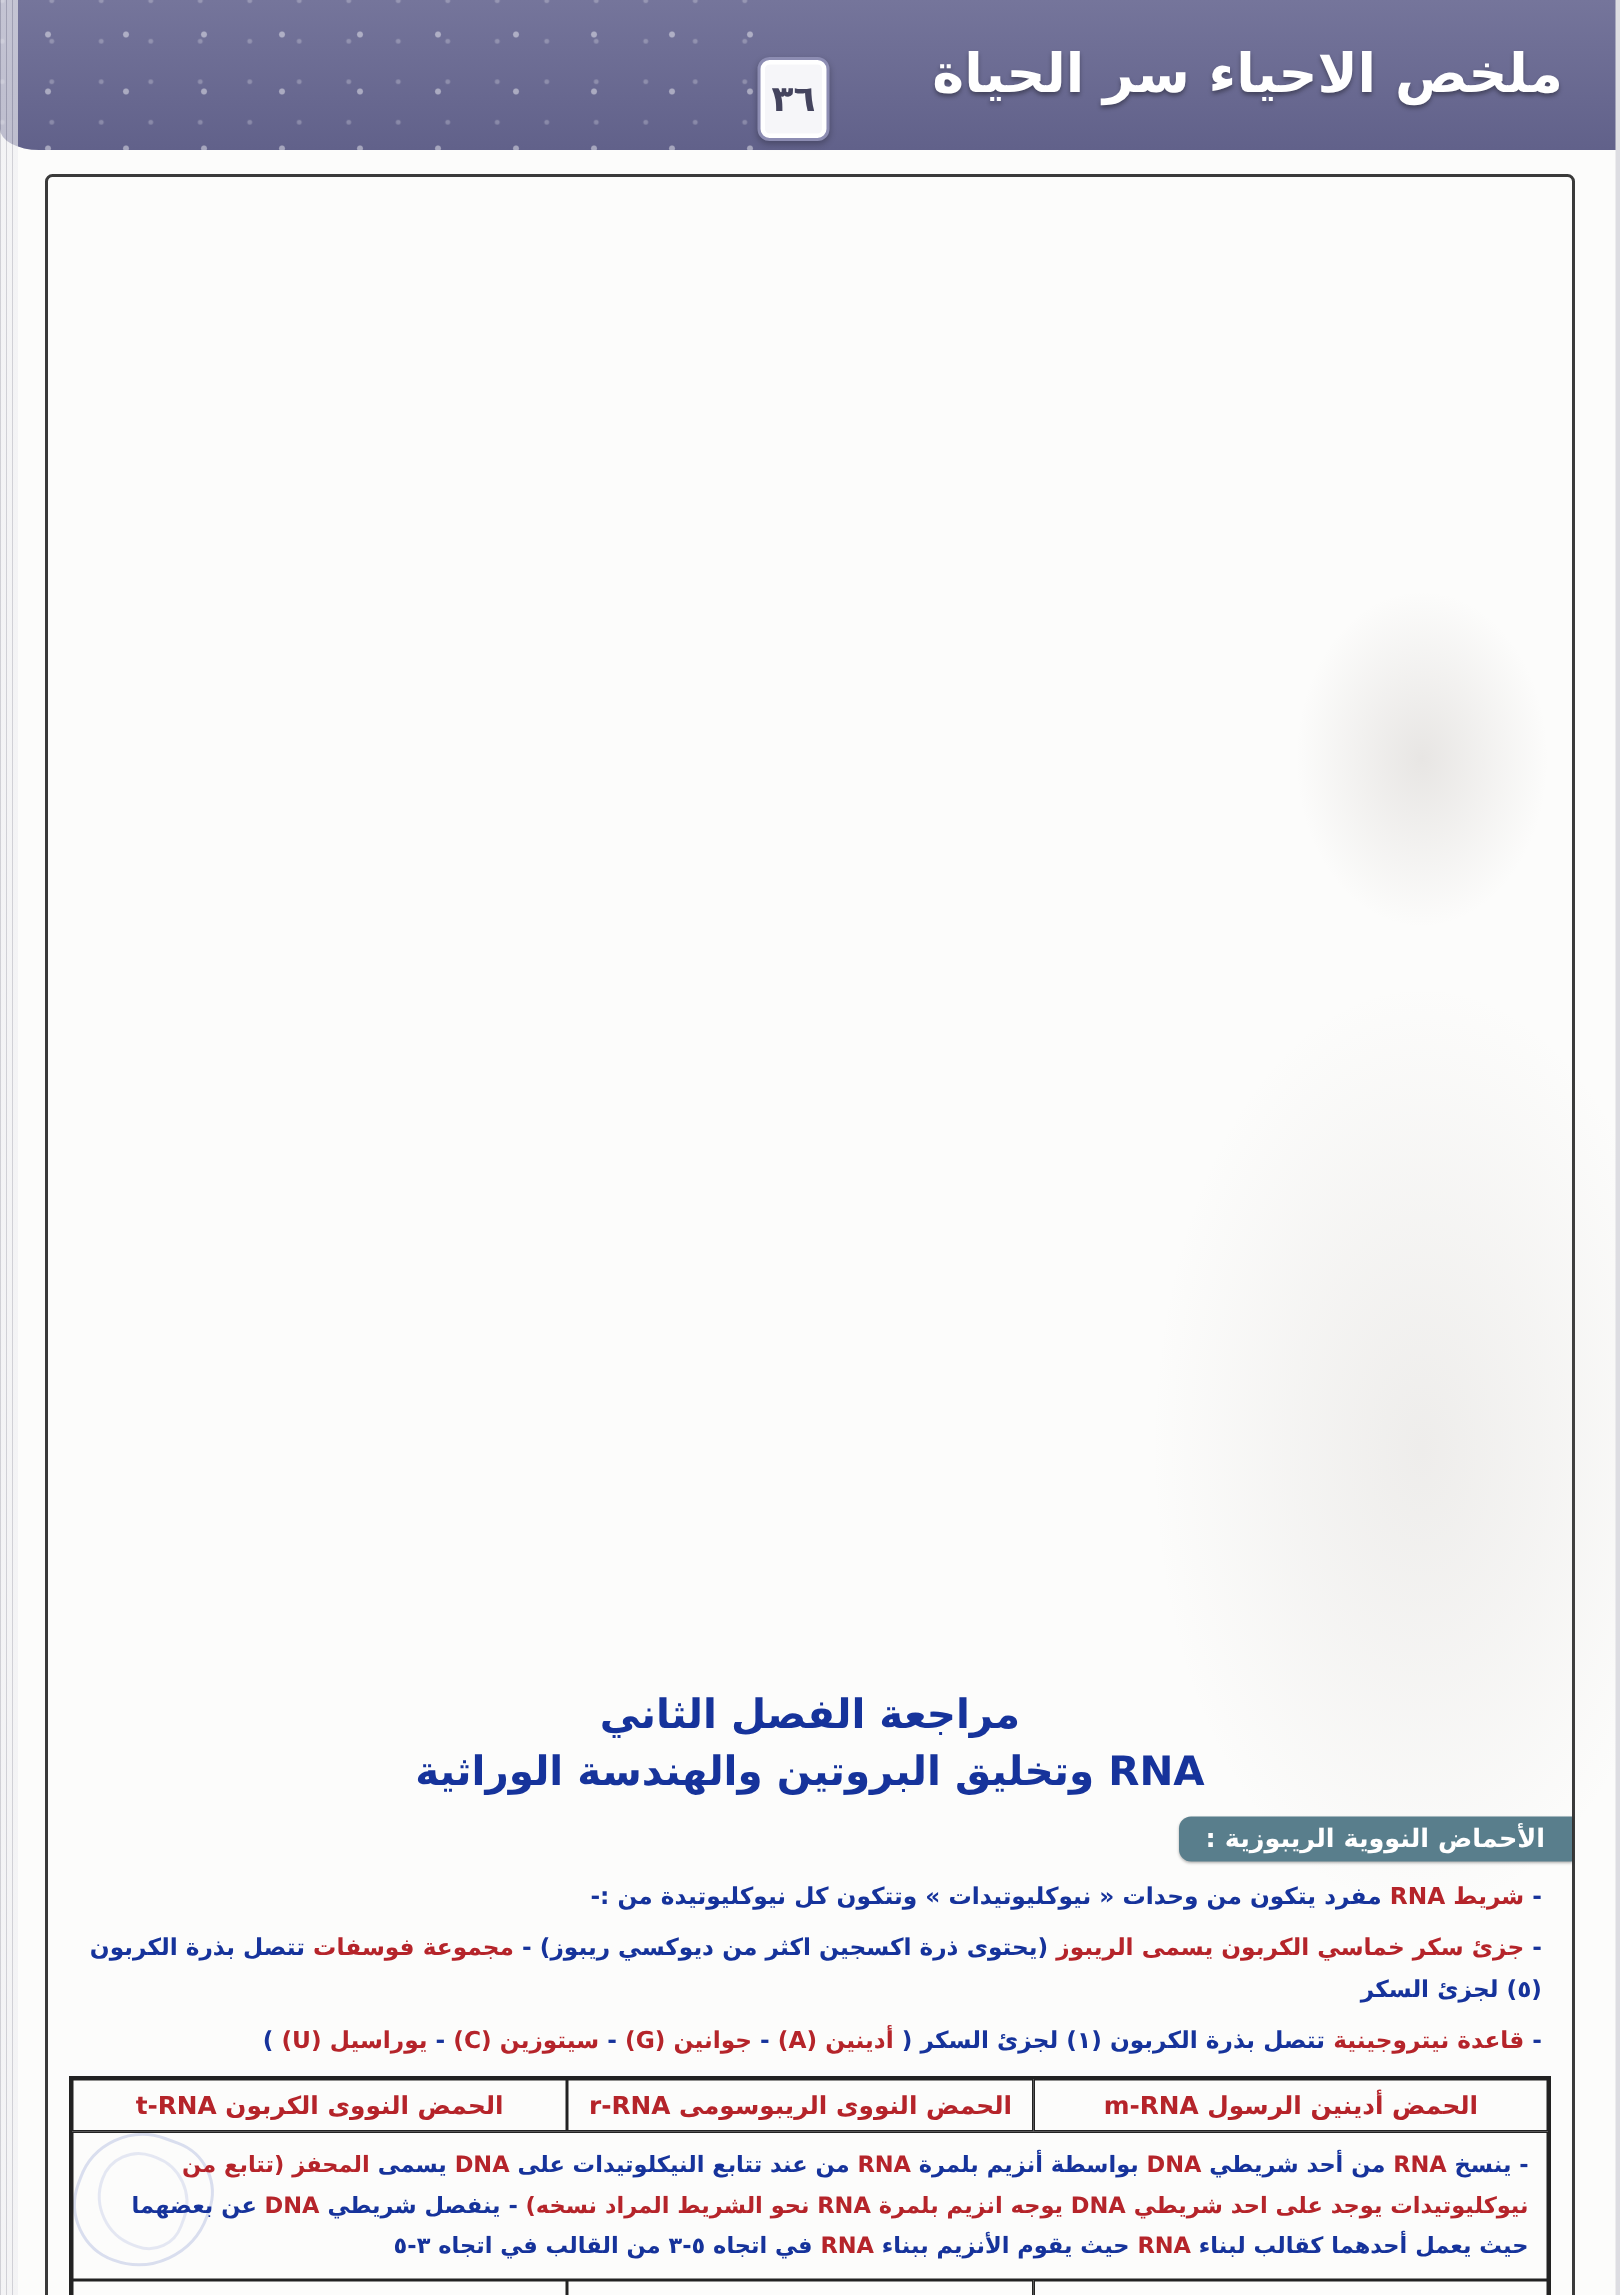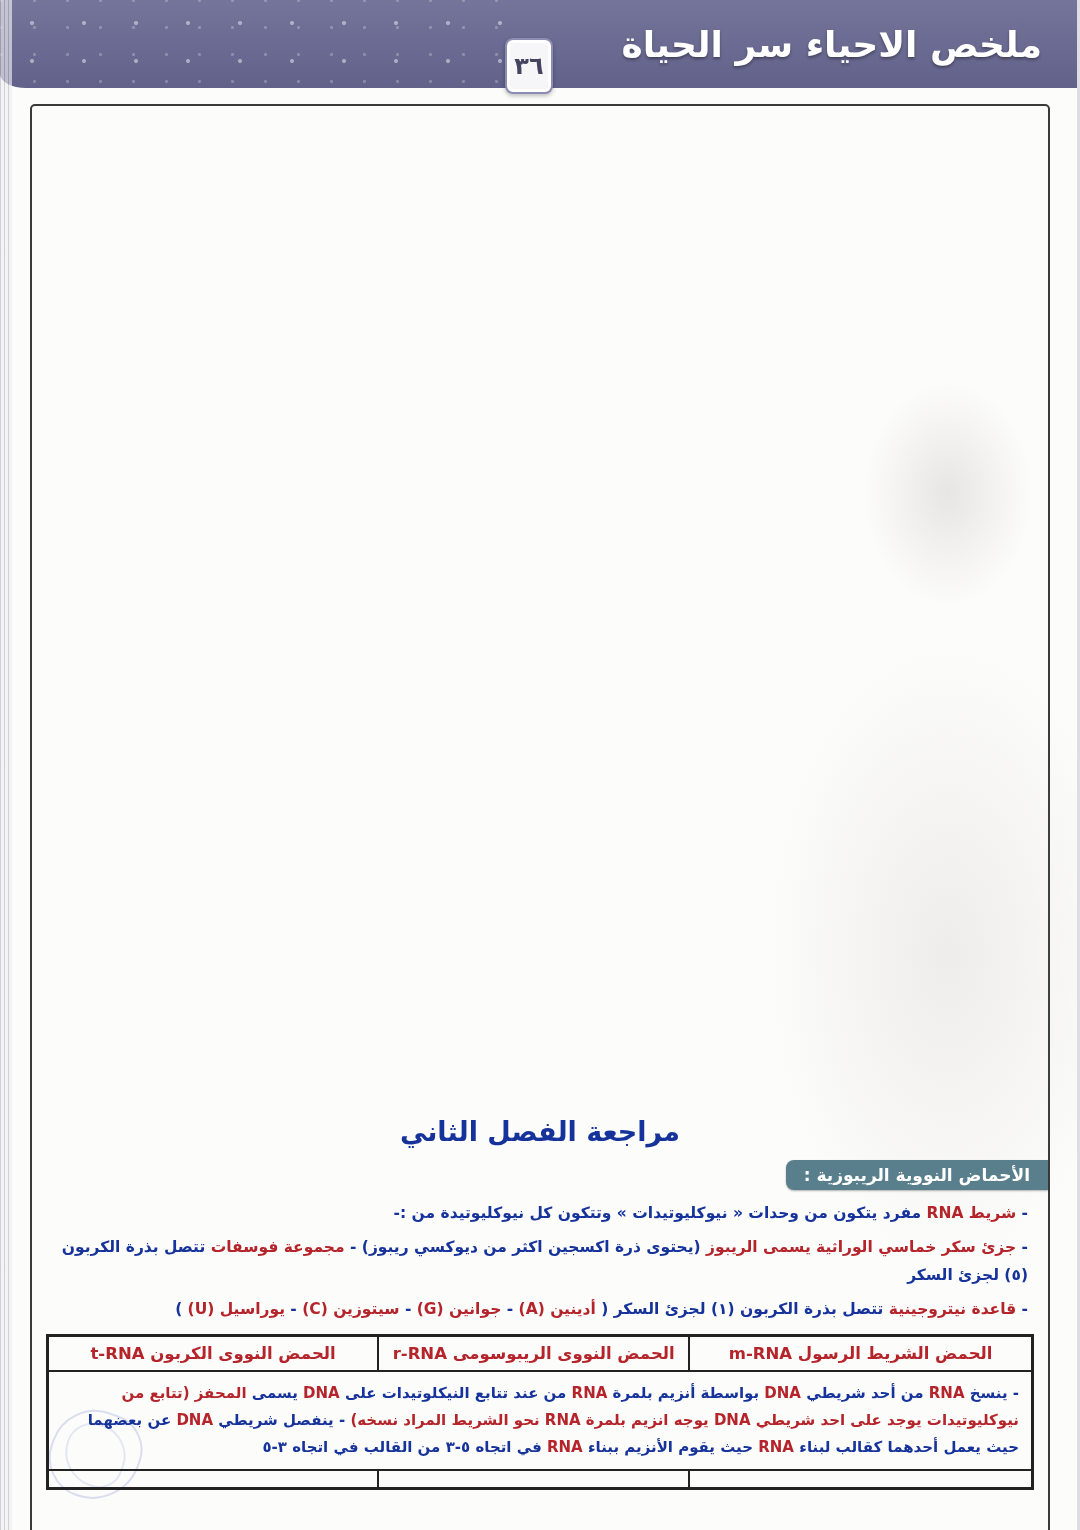--- a/index.html
+++ b/index.html
@@ -16,21 +16,21 @@
     background:#fcfcfb;
     font-family:"DejaVu Sans","Liberation Sans",sans-serif;
     position:relative;overflow:hidden;direction:rtl;
   }
   
   .edge-left{position:absolute;left:0;top:0;bottom:0;width:12px;
     background:repeating-linear-gradient(90deg,#b9b9c2 0 1px,#efeff2 1px 4px);opacity:.65;z-index:5;}
   .edge-right{position:absolute;right:0;top:0;bottom:0;width:3px;background:#dddde2;z-index:5;}
 
   
-  .topbar{position:relative;height:88px;background:linear-gradient(180deg,#75759b,#61618a);
+  .topbar{position:relative;height:100px;background:linear-gradient(180deg,#75759b,#61618a);
     border-bottom-left-radius:26px 14px;}
   .dots{position:absolute;left:0;top:0;bottom:0;width:48%;
     background-image:
       radial-gradient(circle, rgba(255,255,255,.55) 1.6px, transparent 2.4px),
       radial-gradient(circle, rgba(255,255,255,.3) 1.2px, transparent 2px);
     background-size:52px 38px, 33px 27px;background-position:6px 4px, 18px 14px;opacity:.8;}
   .book-title{position:absolute;right:38px;top:50%;transform:translateY(-50%);
     color:#fff;font-size:36px;font-weight:bold;letter-spacing:.5px;
     text-shadow:0 2px 3px rgba(0,0,0,.35);}
   .page-chip{position:absolute;left:505px;top:38px;width:48px;height:56px;background:#f6f6f9;
@@ -91,31 +91,32 @@
     <span>٣٦</span>
   </div>
   <div class="book-title">ملخص الاحياء سر الحياة</div>
 </header>
 
 <main class="frame">
   <div class="watermark"></div>
   <div class="corner-swirl"></div>
 
   <h2 class="title1">مراجعة الفصل الثاني</h2>
+  <h2 class="title2">RNA وتخليق البروتين والهندسة الوراثية</h2>
 
   <div class="badge section-badge">الأحماض النووية الريبوزية :</div>
 
   <div class="bullets">
     <p class="rich"><span class="c-b">- </span><span class="c-r">شريط RNA </span><span class="c-b">مفرد يتكون من وحدات « نيوكليوتيدات » وتتكون كل نيوكليوتيدة من :-</span></p>
-    <p class="rich"><span class="c-b">- </span><span class="c-r">جزئ سكر خماسي الوراثية يسمى الريبوز </span><span class="c-b">(يحتوى ذرة اكسجين اكثر من ديوكسي ريبوز) - </span><span class="c-r">مجموعة فوسفات </span><span class="c-b">تتصل بذرة الكربون (٥) لجزئ السكر</span></p>
+    <p class="rich"><span class="c-b">- </span><span class="c-r">جزئ سكر خماسي الكربون يسمى الريبوز </span><span class="c-b">(يحتوى ذرة اكسجين اكثر من ديوكسي ريبوز) - </span><span class="c-r">مجموعة فوسفات </span><span class="c-b">تتصل بذرة الكربون (٥) لجزئ السكر</span></p>
     <p class="rich"><span class="c-b">- </span><span class="c-r">قاعدة نيتروجينية </span><span class="c-b">تتصل بذرة الكربون (١) لجزئ السكر ( </span><span class="c-r">أدينين (A) </span><span class="c-b">- </span><span class="c-r">جوانين (G) </span><span class="c-b">- </span><span class="c-r">سيتوزين (C) </span><span class="c-b">- </span><span class="c-r">يوراسيل (U) </span><span class="c-b">)</span></p>
   </div>
 
   <section class="rna-table">
-    <div class="rt-h">الحمض الشريط الرسول m-RNA</div>
+    <div class="rt-h">الحمض أدينين الرسول m-RNA</div>
     <div class="rt-h">الحمض النووى الريبوسومى r-RNA</div>
     <div class="rt-h">الحمض النووى الكربون t-RNA</div>
 
     <div class="rt-span"><span class="c-b">- ينسخ </span><span class="c-r">RNA</span><span class="c-b"> من أحد شريطي </span><span class="c-r">DNA</span><span class="c-b"> بواسطة أنزيم بلمرة </span><span class="c-r">RNA</span><span class="c-b"> من عند تتابع النيكلوتيدات على </span><span class="c-r">DNA</span><span class="c-b"> يسمى </span><span class="c-r">المحفز </span><span class="c-r">(تتابع من نيوكليوتيدات يوجد على احد شريطي DNA يوجه انزيم بلمرة RNA نحو الشريط المراد نسخه)</span><span class="c-b"> - ينفصل شريطي </span><span class="c-r">DNA</span><span class="c-b"> عن بعضهما حيث يعمل أحدهما كقالب لبناء </span><span class="c-r">RNA</span><span class="c-b"> حيث يقوم الأنزيم ببناء </span><span class="c-r">RNA</span><span class="c-b"> في اتجاه ٥-٣ من القالب في اتجاه ٣-٥</span></div>
 
     <div class="rt-c">
       
       
     </div>
     <div class="rt-c">

